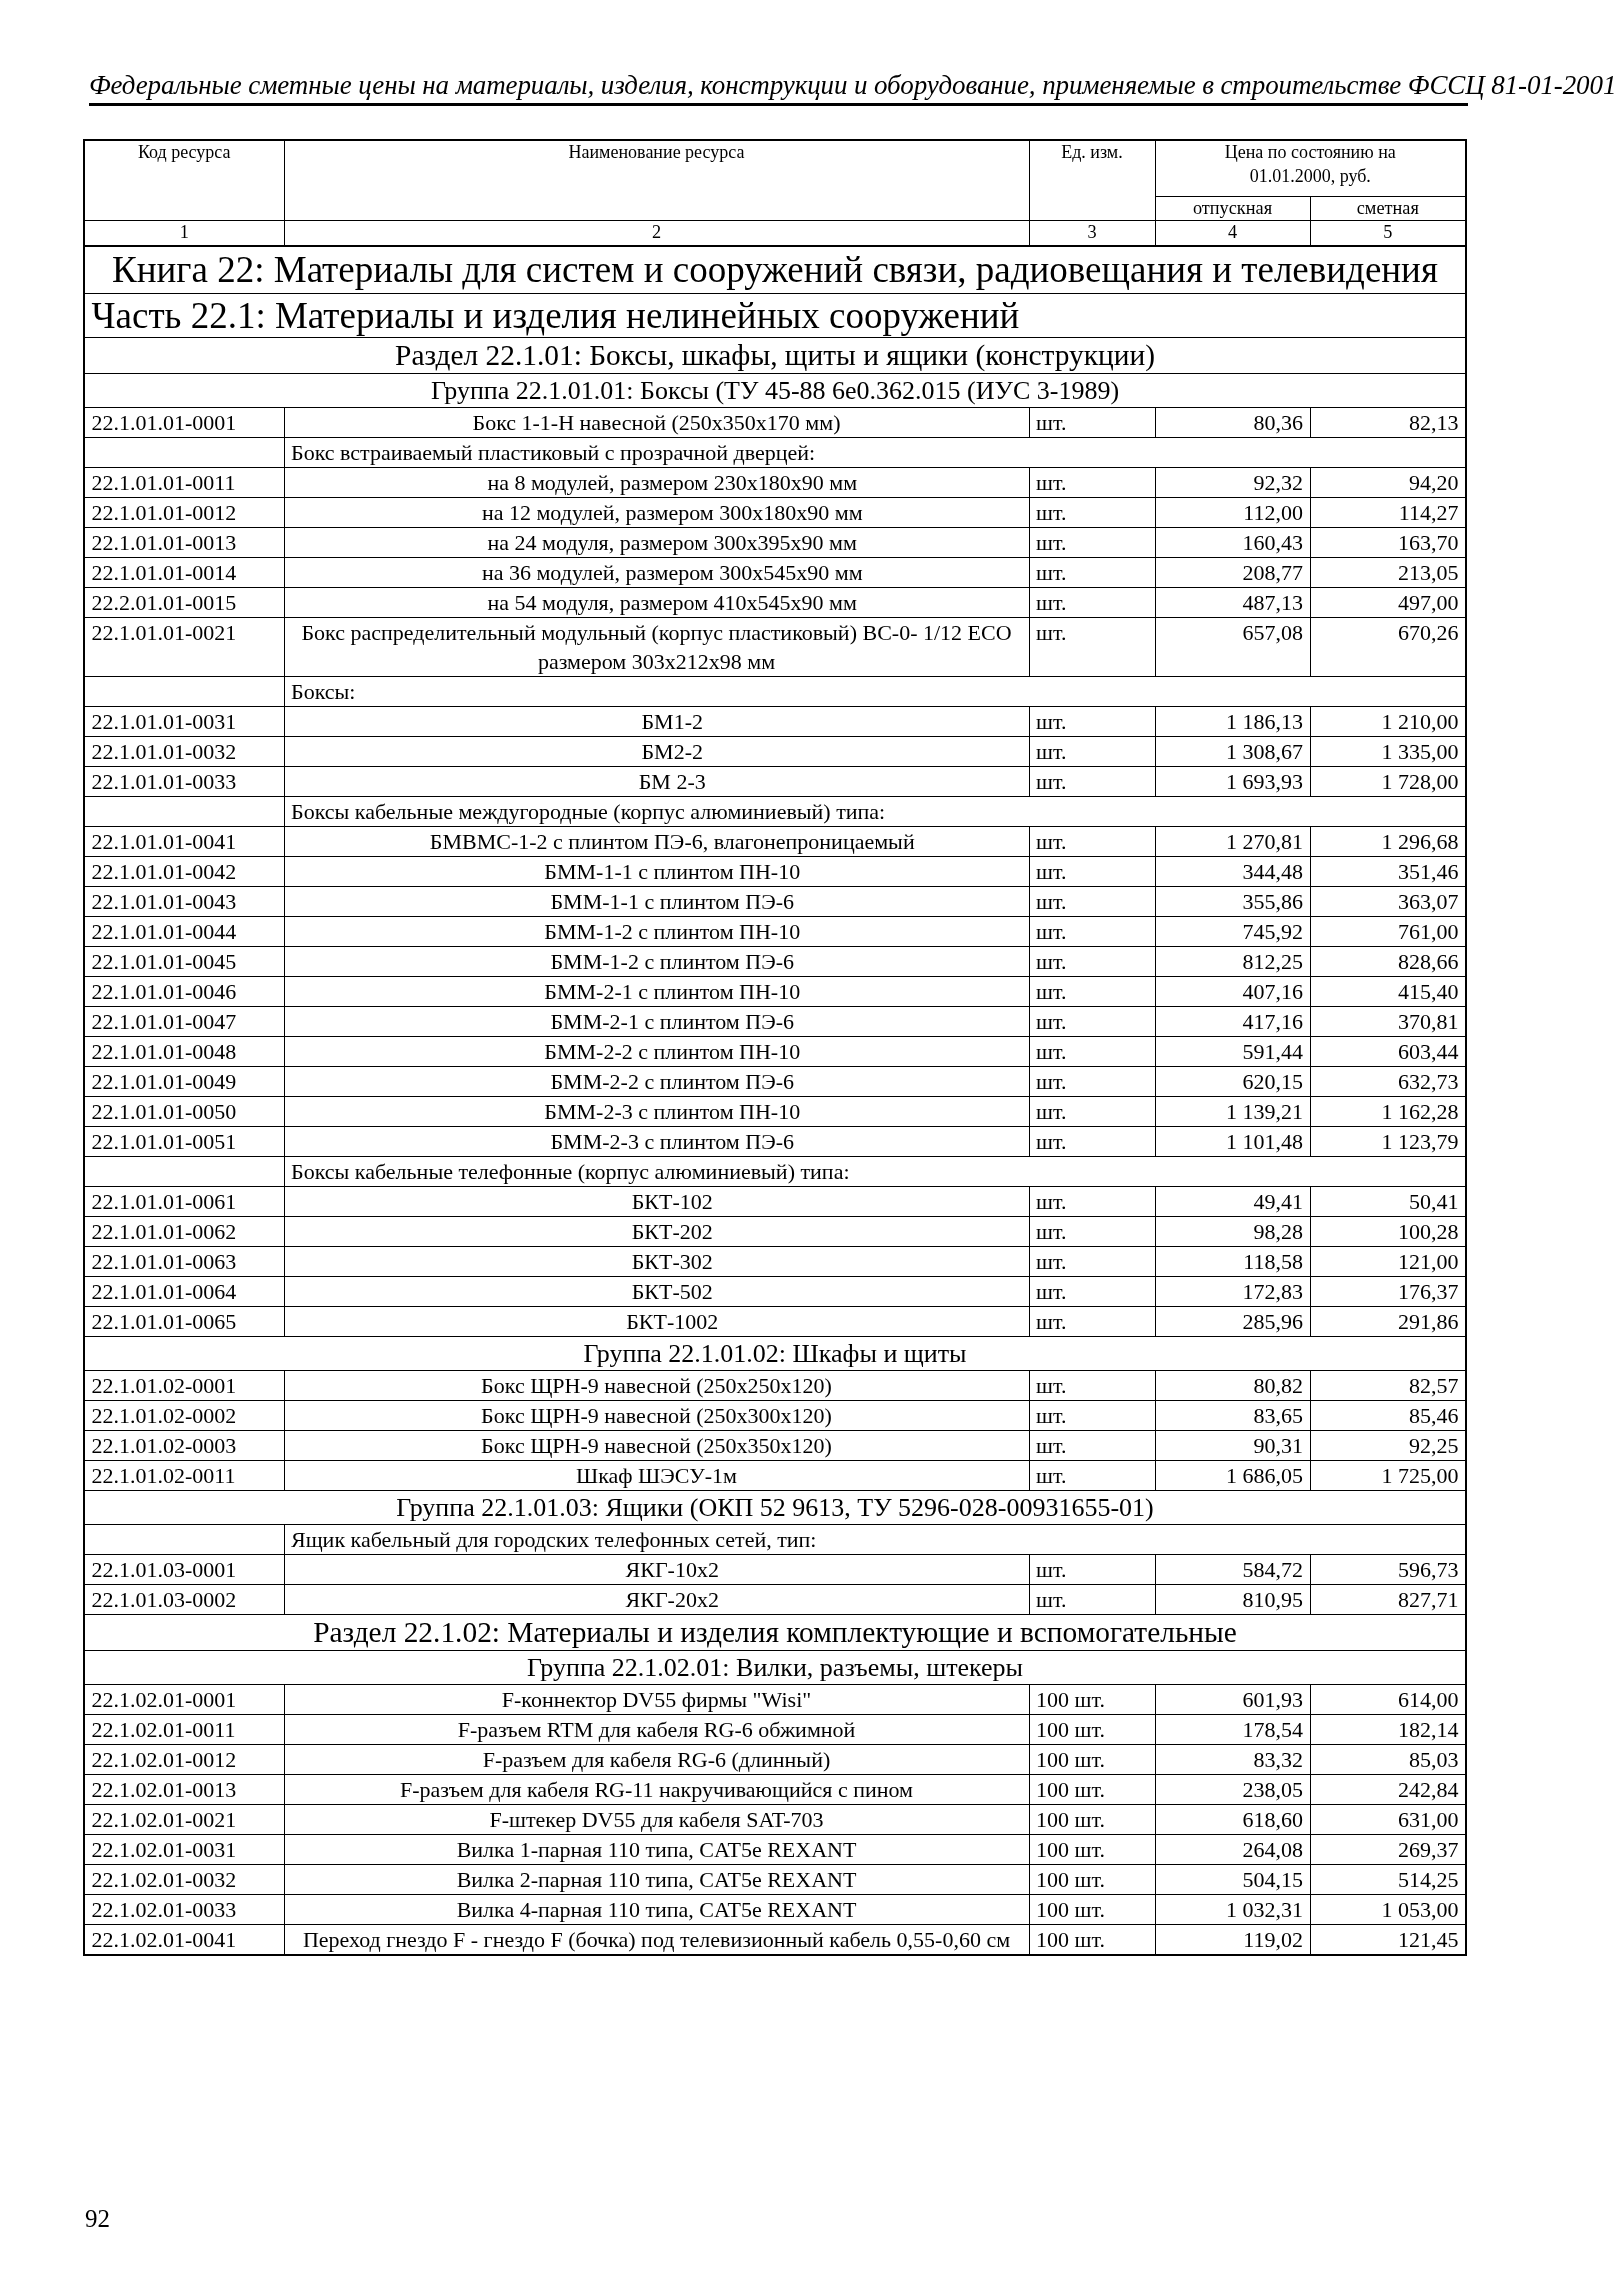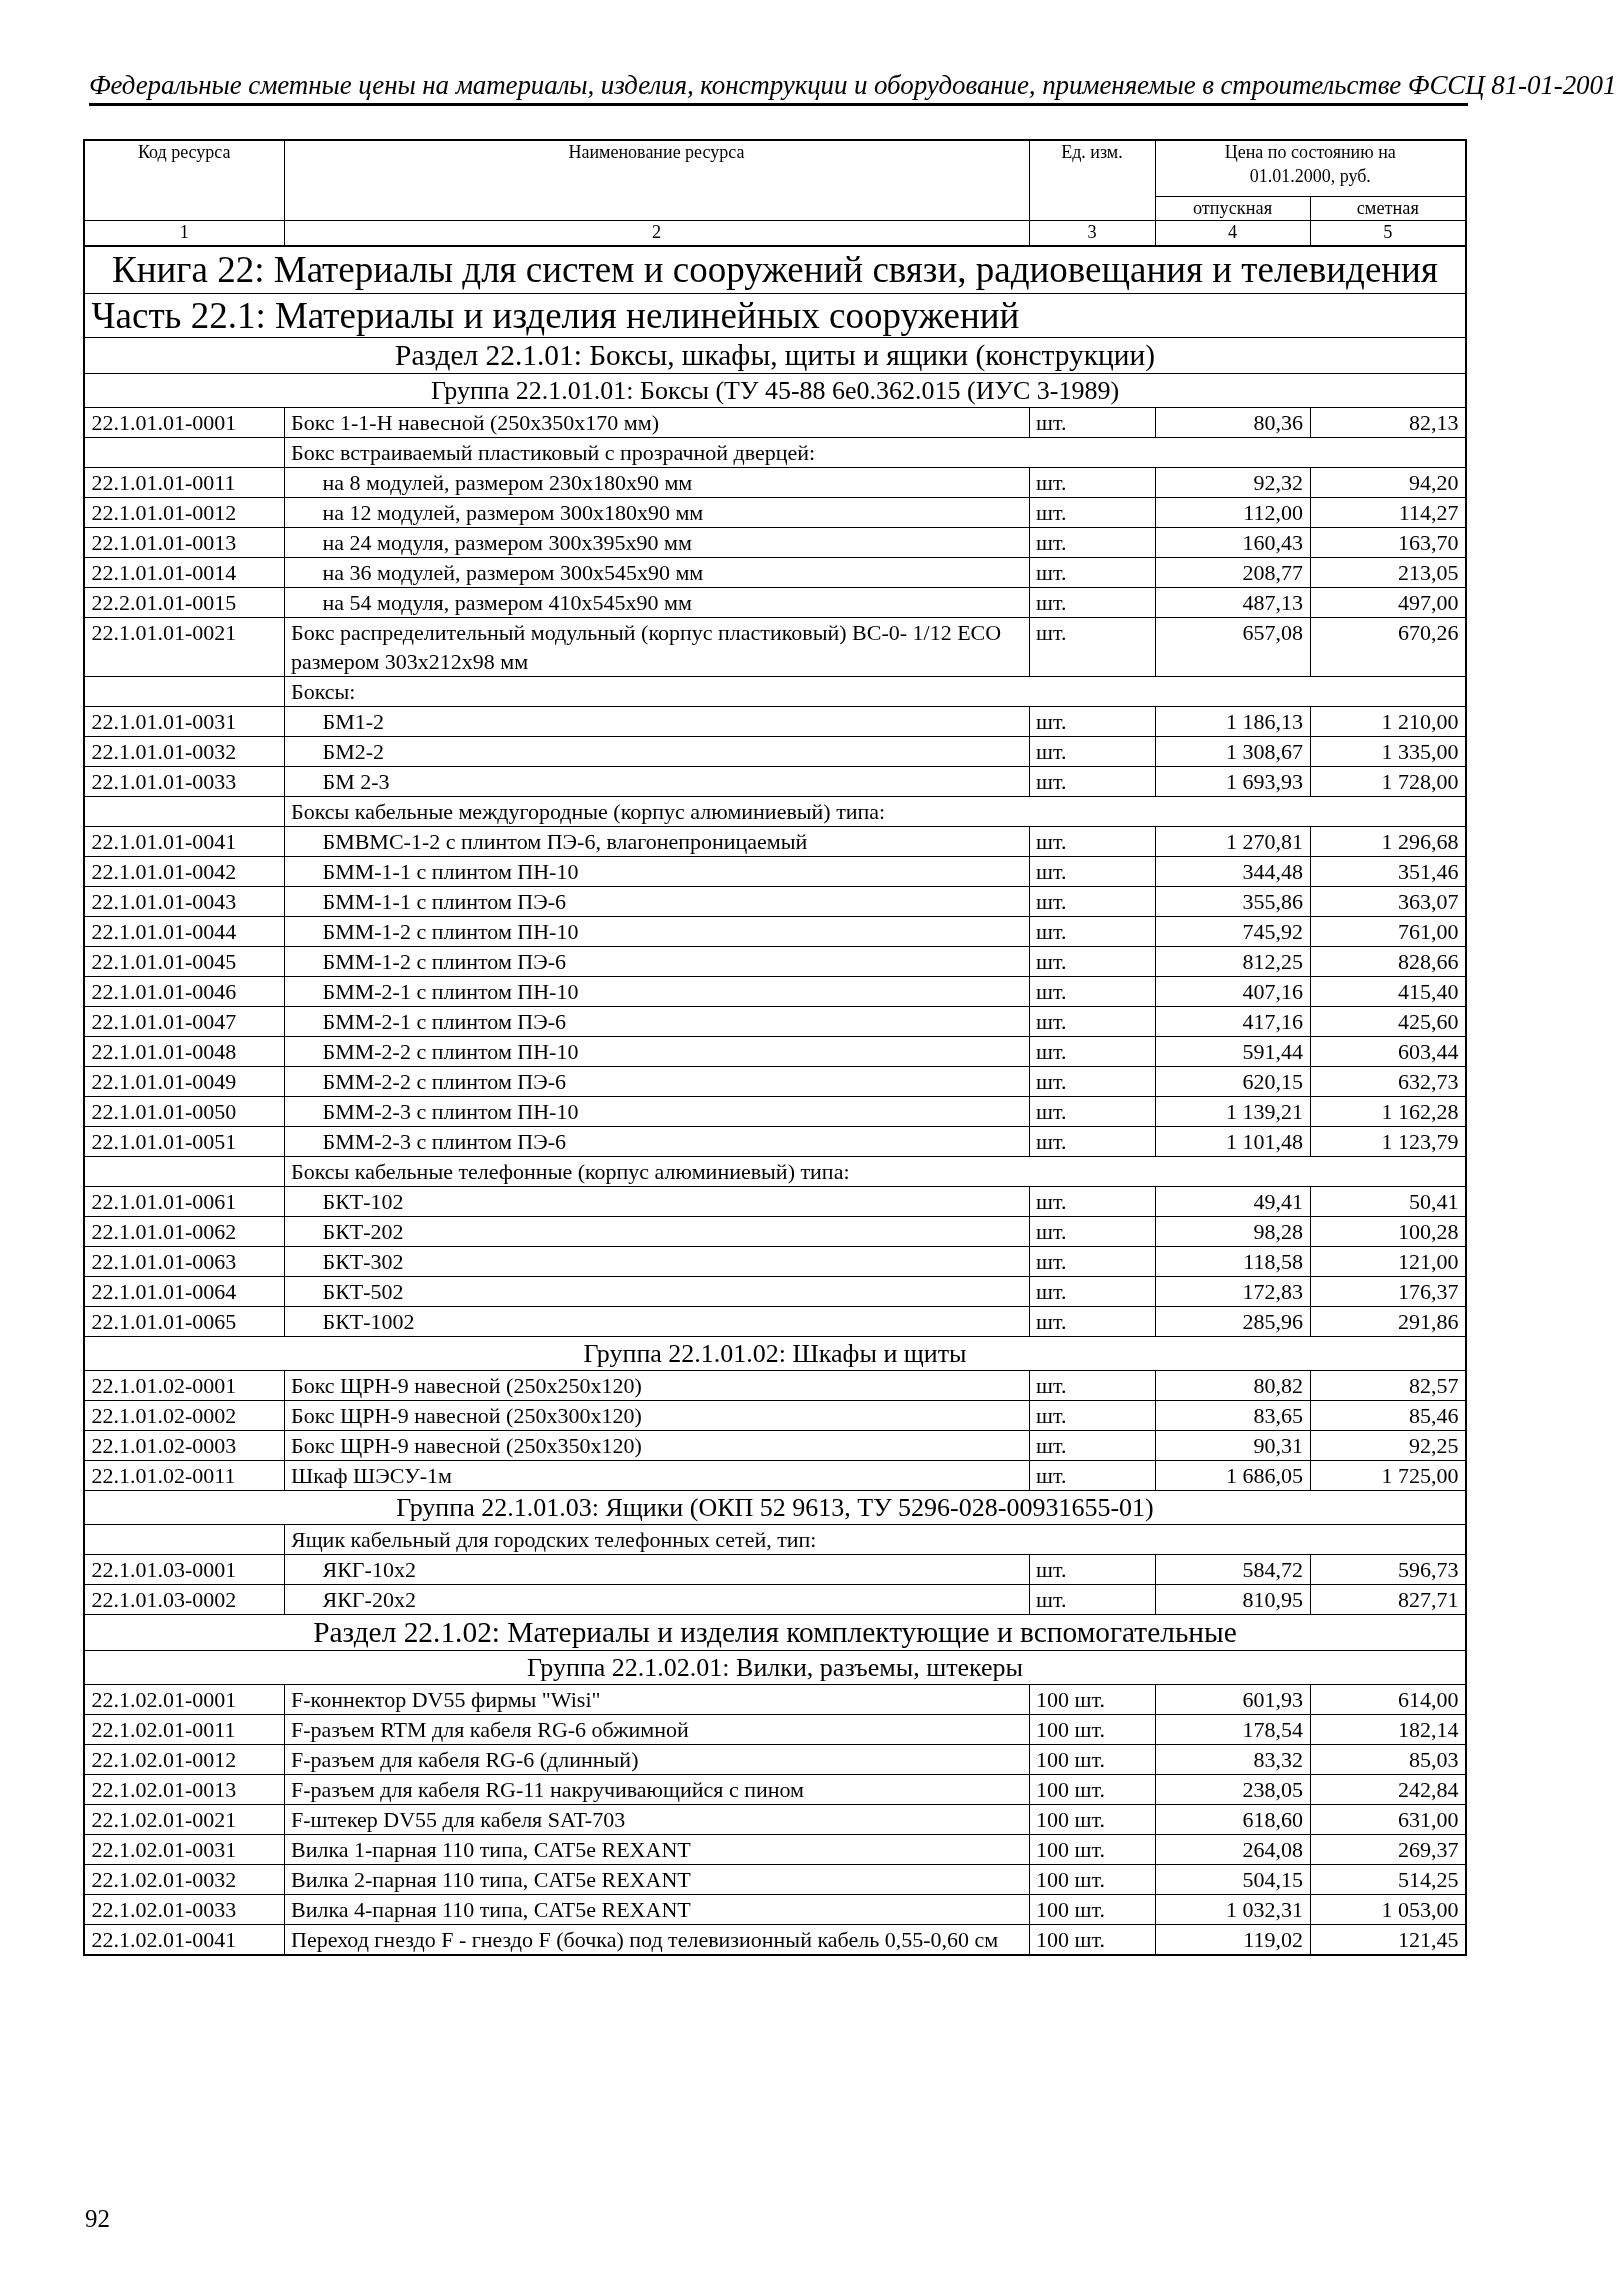--- a/index.html
+++ b/index.html
@@ -28,21 +28,21 @@
   col.c4 { width: 155px; } col.c5 { width: 156px; }
   th.hd { text-align: center; vertical-align: middle; font-size: 18px; line-height: 23.6px; }
   th.hd-sub { text-align: center; font-size: 18.3px; line-height: 22px; height: 23.6px; }
   td.num-row { text-align: center; font-size: 18.3px; line-height: 22px; height: 23.6px; }
   tr.colnums td { border-bottom: 2.6px solid #000; }
   td.book { text-align: center; font-weight: bold; font-size: 37px; line-height: 46px; padding: 2.6px 13px 1.3px; border-bottom: 2px solid #000; }
   td.part { text-align: left; font-weight: bold; font-size: 37px; line-height: 43px; padding: 1.3px 6.5px; border-bottom: 2px solid #000; margin-top: 44px; }
   td.section { text-align: center; font-weight: bold; font-size: 29.4px; line-height: 35px; padding: 1.3px 6.5px; }
   td.group { text-align: center; font-weight: bold; font-size: 26px; line-height: 33px; padding: 0 6.5px; }
   td.code { text-align: left; padding: 1.3px 3.9px; white-space: nowrap; font-size: 22px; line-height: 29px; }
-  td.name { text-align: left; padding: 1.3px 6.5px; font-size: 22px; line-height: 29px; margin-top: 30px; }
+  td.name { text-align: center; padding: 1.3px 6.5px; font-size: 22px; line-height: 29px; margin-top: 30px; }
   td.name.indent { padding-left: 38px; }
   td.unit { padding: 1.3px 2.6px; font-size: 22px; line-height: 29px; white-space: nowrap; }
   td.price-val { text-align: right; padding: 1.3px 6.5px; font-size: 22px; line-height: 29px; white-space: nowrap; }
   td.subhead-blank { border-right: none; }
   td.subhead { text-align: left; padding: 1.3px 6.5px; font-size: 22px; line-height: 29px; border-left: none; }
   .page-number {
     position: absolute; left: 85px; top: 2204px; font-size: 25px; line-height: 29px;
   }
 </style>
 </head>
@@ -213,21 +213,21 @@
         <td class="name indent">БММ-2-1 с плинтом ПН-10</td>
         <td class="unit">шт.</td>
         <td class="price-val">407,16</td>
         <td class="price-val">415,40</td>
       </tr>
       <tr>
         <td class="code">22.1.01.01-0047</td>
         <td class="name indent">БММ-2-1 с плинтом ПЭ-6</td>
         <td class="unit">шт.</td>
         <td class="price-val">417,16</td>
-        <td class="price-val">425,60</td>
+        <td class="price-val">370,81</td>
       </tr>
       <tr>
         <td class="code">22.1.01.01-0048</td>
         <td class="name indent">БММ-2-2 с плинтом ПН-10</td>
         <td class="unit">шт.</td>
         <td class="price-val">591,44</td>
         <td class="price-val">603,44</td>
       </tr>
       <tr>
         <td class="code">22.1.01.01-0049</td>

